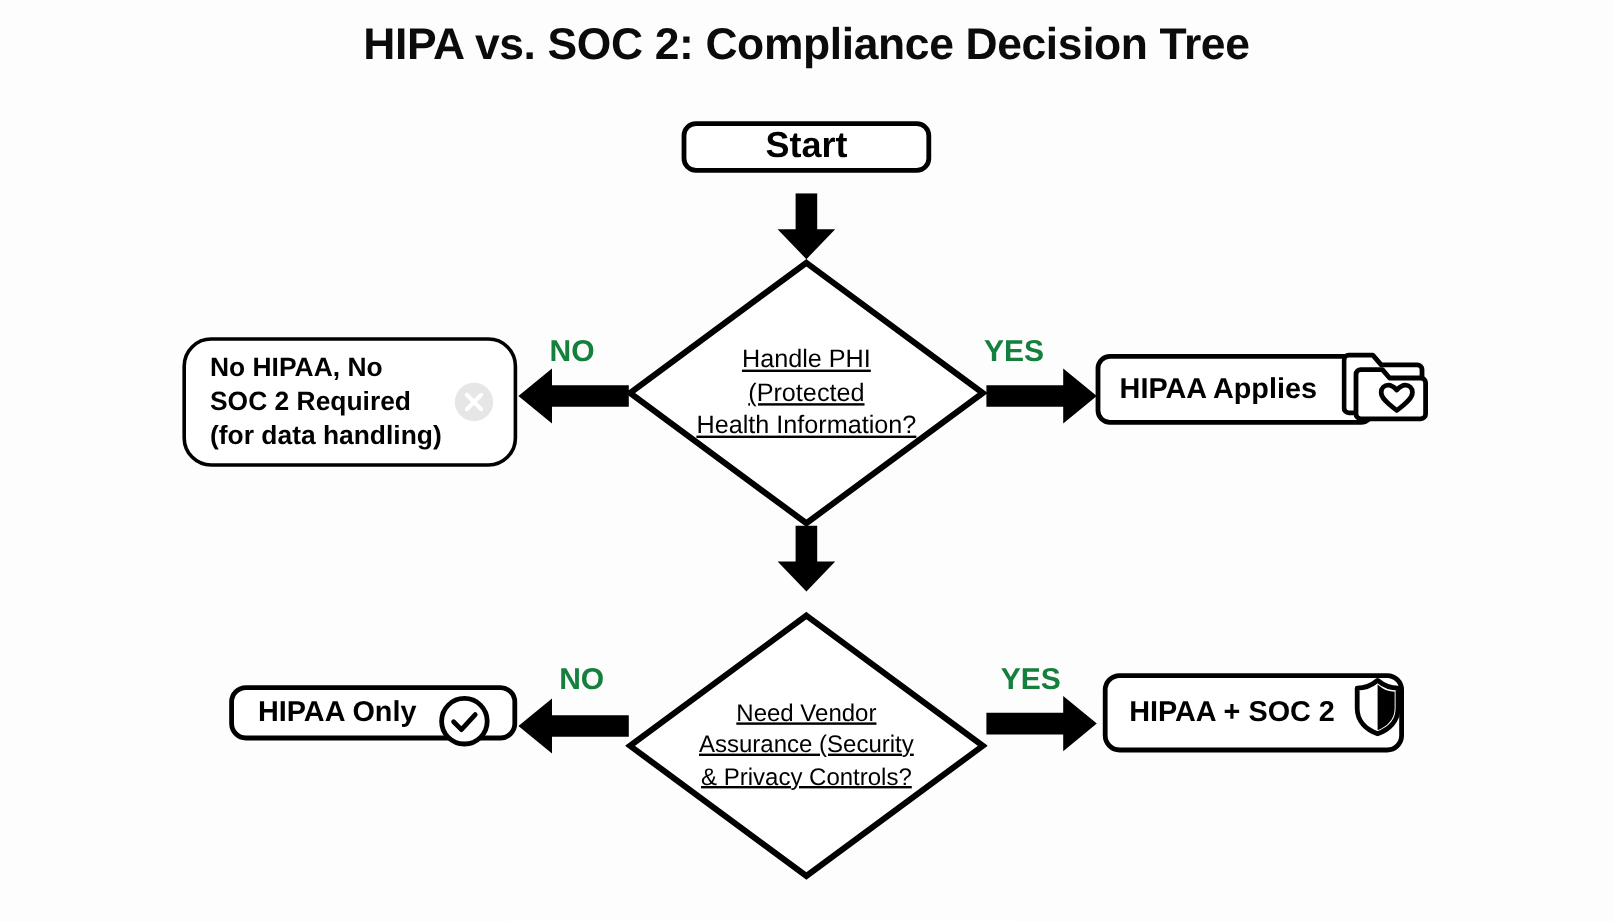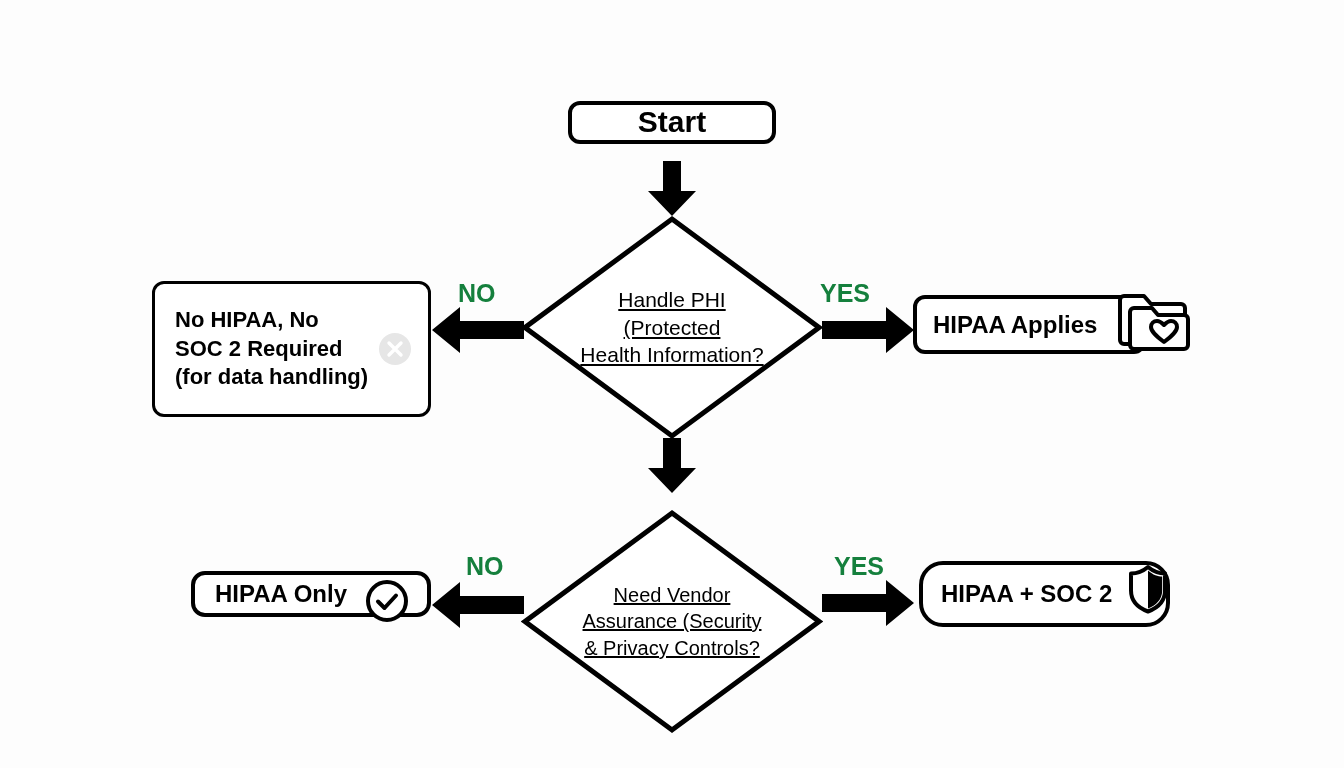--- a/index.html
+++ b/index.html
@@ -58,23 +58,23 @@
     border-radius: 12px;
     justify-content: center;
   }
   #start-node .node-label { font-size: 30px; }
 
   
   #no-req-node {
     left: 152px;
     top: 281px;
     width: 279px;
-    height: 136px;
+    height: 108px;
     border-width: 3px;
-    border-radius: 12px;
+    border-radius: 24px;
     padding-left: 20px;
   }
   #no-req-node .node-label { font-size: 22px; line-height: 1.30; }
 
   
   #hipaa-applies-node {
     left: 913px;
     top: 295px;
     width: 233px;
     height: 59px;
@@ -96,21 +96,21 @@
   }
   #hipaa-only-node .node-label { font-size: 24px; }
 
   
   #hipaa-soc2-node {
     left: 919px;
     top: 561px;
     width: 251px;
     height: 66px;
     border-width: 4px;
-    border-radius: 24px;
+    border-radius: 14px;
     padding-left: 18px;
   }
   #hipaa-soc2-node .node-label { font-size: 24px; }
 
   
   .diamond {
     position: absolute;
   }
   .diamond svg { display: block; }
   .diamond-text {
@@ -162,20 +162,21 @@
   #icon-no-req { right: 16px; top: 50%; transform: translateY(-50%); }
   #icon-folder-heart { left: 1118px; top: 286px; }
   #icon-check-circle { left: 363px; top: 577px; }
   #icon-shield { left: 1127px; top: 564px; }
 </style>
 </head>
 <body>
 
 <div id="canvas">
 
+  <div class="title">HIPA vs. SOC 2: Compliance Decision Tree</div>
 
   <div class="node" id="start-node">
     <div class="node-label">Start</div>
   </div>
 
   <div class="arrow" id="arrow-start-to-phi">
     <svg width="52" height="56" viewBox="0 0 52 56" aria-hidden="true">
       <polygon points="17,0 35,0 35,30 50,30 26,55 2,30 17,30" fill="#000000"></polygon>
     </svg>
   </div>

